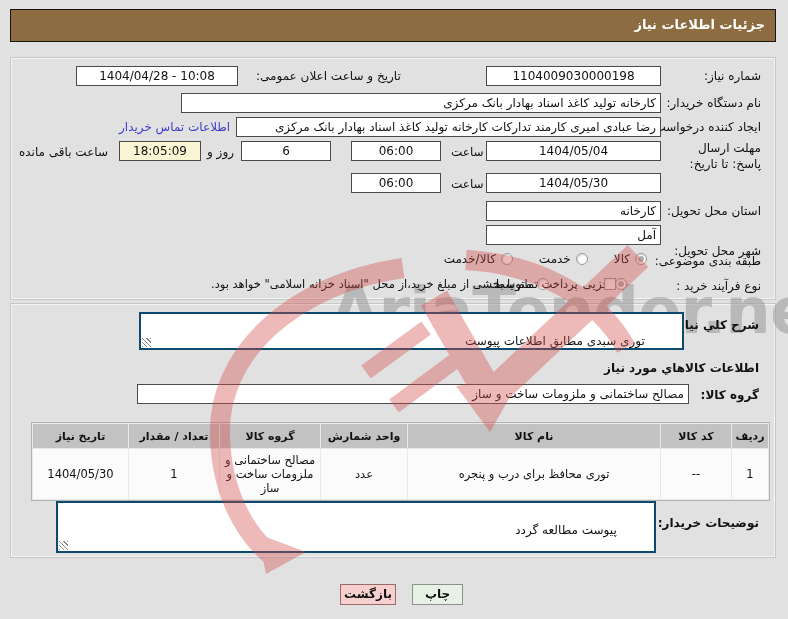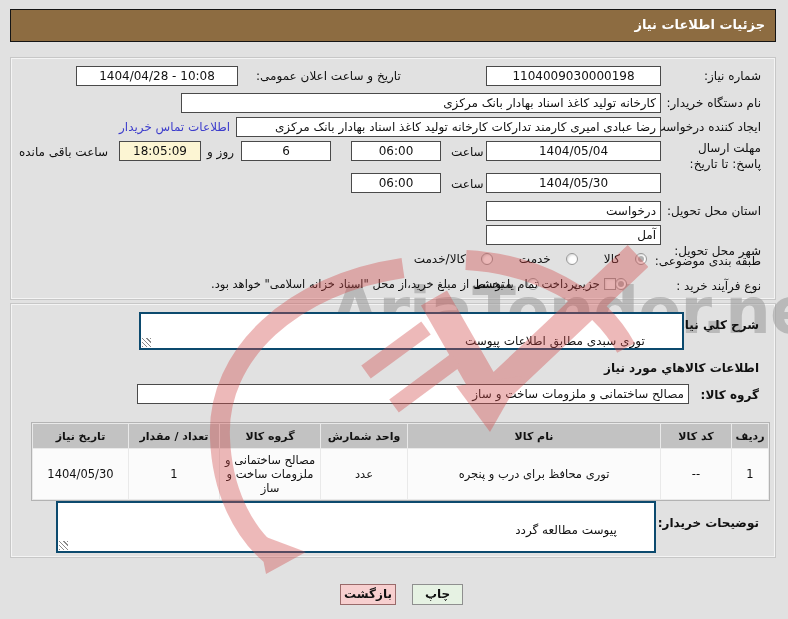--- a/index.html
+++ b/index.html
@@ -32,21 +32,21 @@
   .tb{
     position:absolute;background:#fff;border:1px solid #4a4a4a;height:20px;
     box-sizing:border-box;font-size:12px;line-height:18px;padding:0 4px;
     z-index:2;white-space:nowrap;overflow:hidden;
   }
   .tb.c{text-align:center;direction:ltr;}
   .tb.yellow{background:#fcf5d3;}
   .link{position:absolute;font-size:12px;color:#3d3dcc;z-index:2;white-space:nowrap;cursor:pointer;}
   
   .optrow{position:absolute;display:flex;gap:26px;z-index:2;font-size:12px;align-items:center;}
-  .opt{display:flex;align-items:center;gap:15px;}
+  .opt{display:flex;align-items:center;gap:5px;}
   .radio{width:12px;height:12px;border:1px solid #979797;border-radius:50%;
     background:#fdfdfd;box-shadow:inset 1px 1px 2px #d8d8d8;box-sizing:border-box;flex:0 0 auto;}
   .radio.sel::after{content:"";display:block;width:6px;height:6px;margin:2px;border-radius:50%;background:#b0b0b0;}
   .chk{width:12px;height:12px;border:1px solid #979797;background:#f3f3f3;
     box-shadow:inset 1px 1px 2px #dcdcdc;box-sizing:border-box;flex:0 0 auto;}
   
   .ta{
     position:absolute;background:#fff;border:2px solid #0c4a6e;z-index:2;
     font-size:12px;line-height:1.4;padding:2px 22px;box-sizing:border-box;
     white-space:pre-wrap;overflow:hidden;
@@ -111,21 +111,21 @@
   <div class="tb c" style="left:230px;top:83px;width:90px">6</div>
   <span class="lbl" style="left:196px;top:87px">روز و</span>
   <div class="tb c yellow" style="left:108px;top:83px;width:82px">18:05:09</div>
   <span class="lbl" style="left:8px;top:87px">ساعت باقی مانده</span>
 
   <div class="tb c" style="left:475px;top:115px;width:175px">1404/05/30</div>
   <span class="lbl" style="left:440px;top:119px">ساعت</span>
   <div class="tb c" style="left:340px;top:115px;width:90px">06:00</div>
 
   <span class="lbl" style="right:14px;top:146px">استان محل تحویل:</span>
-  <div class="tb" style="left:475px;top:143px;width:175px">درخواست</div>
+  <div class="tb" style="left:475px;top:143px;width:175px">کارخانه</div>
 
   <span class="lbl" style="right:14px;top:186px">شهر محل تحویل:</span>
   <div class="tb" style="left:475px;top:167px;width:175px">آمل</div>
 
   <span class="lbl" style="right:14px;top:196px">طبقه بندی موضوعی:</span>
   <div class="optrow" style="right:128px;top:194px">
     <span class="opt">
       <span class="radio sel"></span>
       <span>کالا</span>
     </span>

